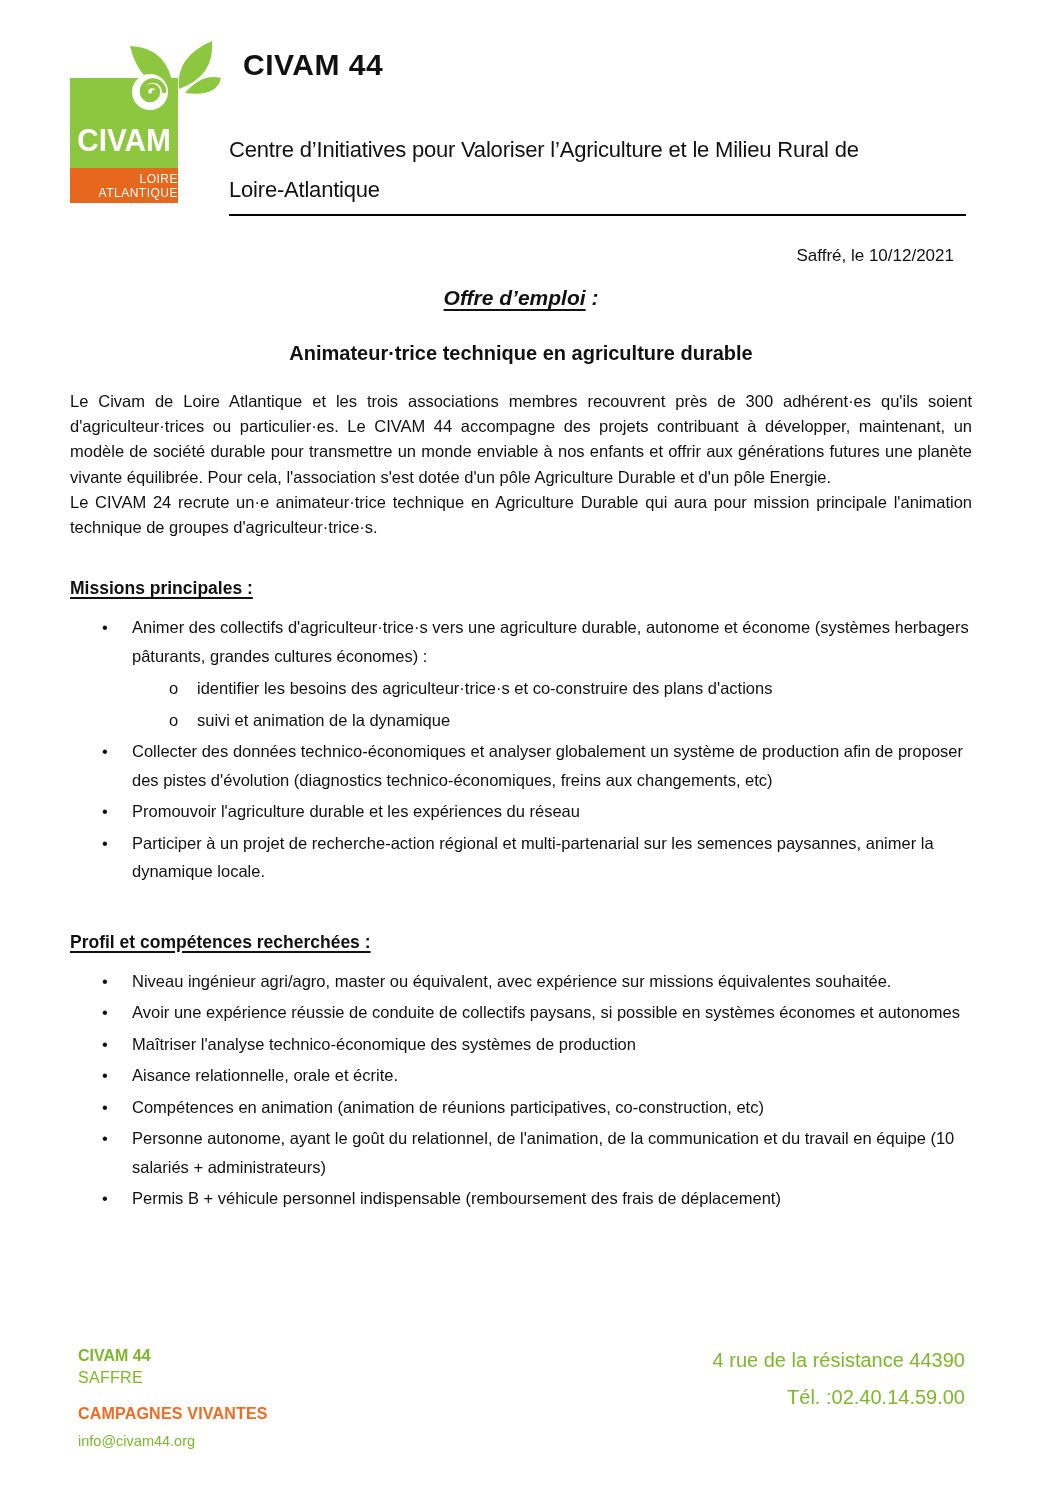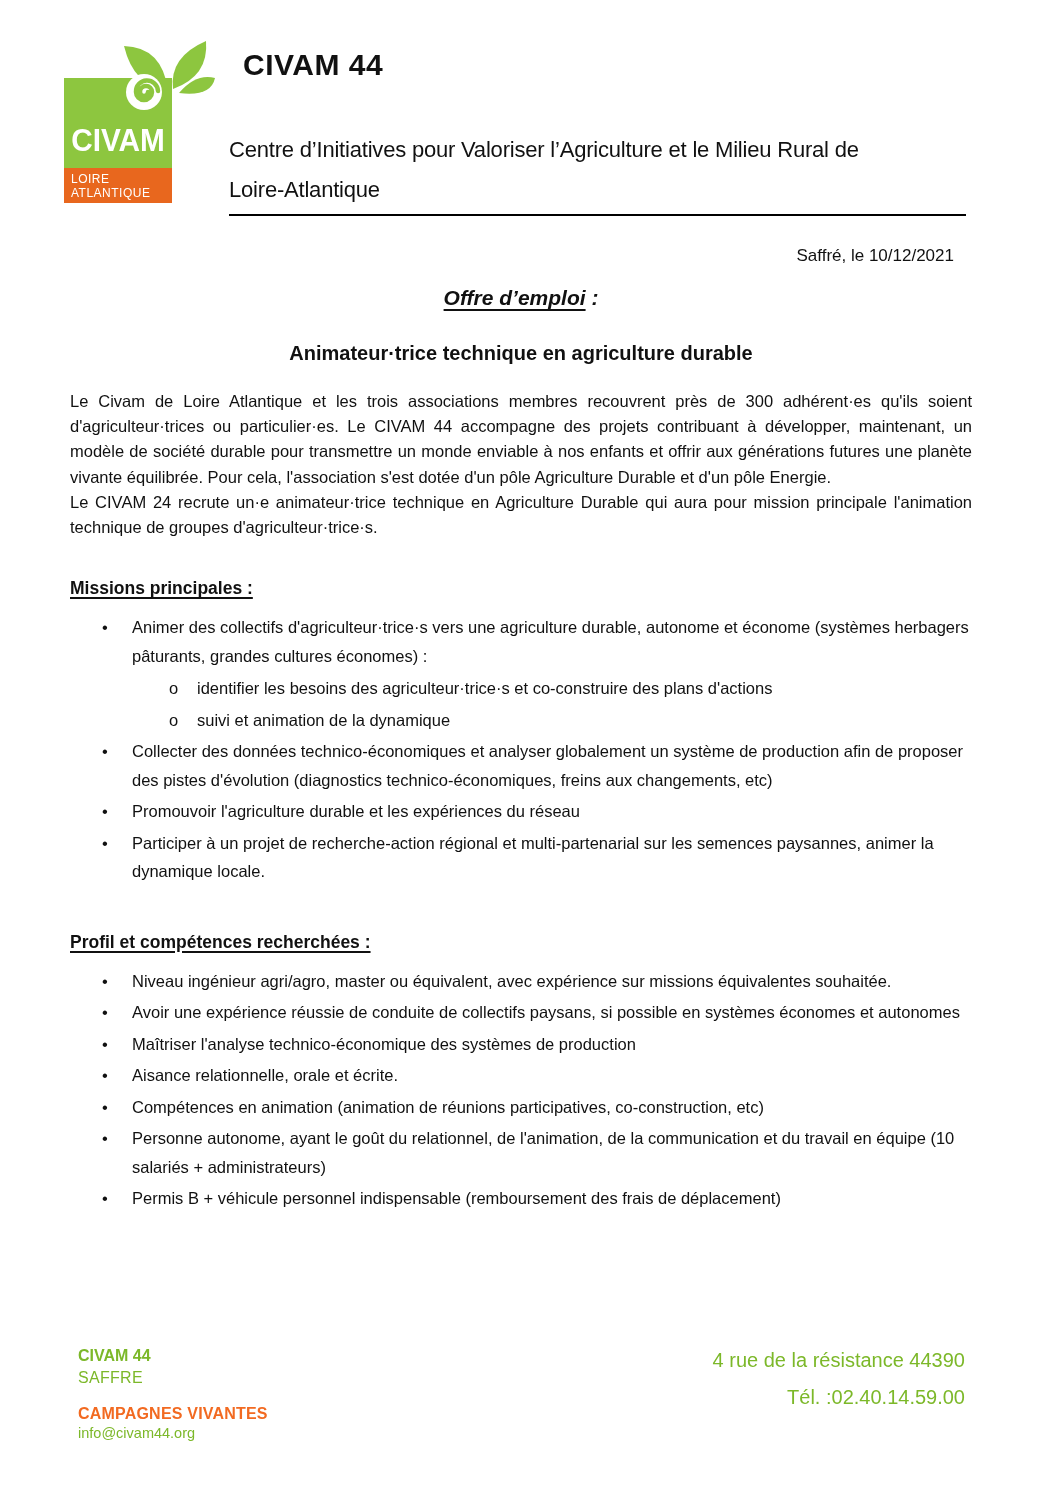--- a/index.html
+++ b/index.html
@@ -1,30 +1,30 @@
 <!DOCTYPE html>
 <html lang="fr"><head>
 <meta charset="utf-8">
 <style>
   html,body{margin:0;padding:0;background:#e9e9e9;}
   .page{
     position:relative;width:1058px;height:1497px;margin:0 auto;background:#ffffff;
     font-family:"Liberation Sans",sans-serif;color:#111;overflow:hidden;
   }
   
-  .logo-wrap{position:absolute;left:64px;top:78px;width:108px;height:125px;}
+  .logo-wrap{position:absolute;left:70px;top:78px;width:108px;height:125px;}
   .logo-square{position:absolute;inset:0;background:#8dc63f;display:flex;flex-direction:column;}
   .logo-civam{
     margin-top:46px;text-align:center;color:#fff;font-weight:bold;font-size:31px;
     letter-spacing:0px;transform:scaleX(.96);line-height:34px;
   }
   .logo-band{
     position:absolute;left:0;bottom:0;width:108px;height:35px;background:#e8671e;
     color:#fff;font-size:12px;line-height:14px;padding-top:4px;box-sizing:border-box;
-    padding-left:7px;letter-spacing:.5px;
+    padding-left:7px;letter-spacing:.5px;text-align:right;
   }
   .logo-disc{position:absolute;left:61px;top:-6px;width:38px;height:38px;}
   .logo-leaves{position:absolute;left:52px;top:-44px;width:104px;height:62px;}
   
   .hd-title{position:absolute;left:243px;top:48px;font-size:30px;font-weight:bold;letter-spacing:.5px;}
   .hd-sub{
     position:absolute;left:229px;top:130px;width:737px;font-size:22px;line-height:40px;
     border-bottom:2px solid #000;padding-bottom:4px;letter-spacing:-0.2px;
   }
   
@@ -42,21 +42,21 @@
   ul.bullets{list-style:none;margin:0;padding:0;}
   ul.bullets>li{position:relative;padding-left:62px;line-height:28.5px;margin-bottom:3px;}
   ul.bullets>li::before{content:"•";position:absolute;left:32px;top:0;}
   ul.subs{list-style:none;margin:4px 0 0 0;padding:0;}
   ul.subs>li{position:relative;padding-left:65px;line-height:28.5px;margin-bottom:3px;}
   ul.subs>li::before{content:"o";position:absolute;left:37px;top:0;}
   
   .ft-left{position:absolute;left:78px;top:1348px;line-height:1;}
   .ft-l1{color:#7cb829;font-weight:bold;font-size:16px;margin-bottom:6px;}
   .ft-l2{color:#7cb829;font-size:16px;margin-bottom:20px;letter-spacing:.3px;}
-  .ft-l3{color:#f26a21;font-weight:bold;font-size:16px;margin-bottom:4px;letter-spacing:.2px;}
+  .ft-l3{color:#f26a21;font-weight:bold;font-size:16px;margin-bottom:12px;letter-spacing:.2px;}
   .ft-l4{color:#7cb829;font-size:14.5px;}
   .ft-right{position:absolute;right:93px;top:1350px;text-align:right;color:#7cb829;font-size:20px;}
   .ft-r{margin-bottom:16px;line-height:21px;}
 </style>
 </head>
 <body>
 
 <div class="page">
 
   <div class="logo-wrap">

